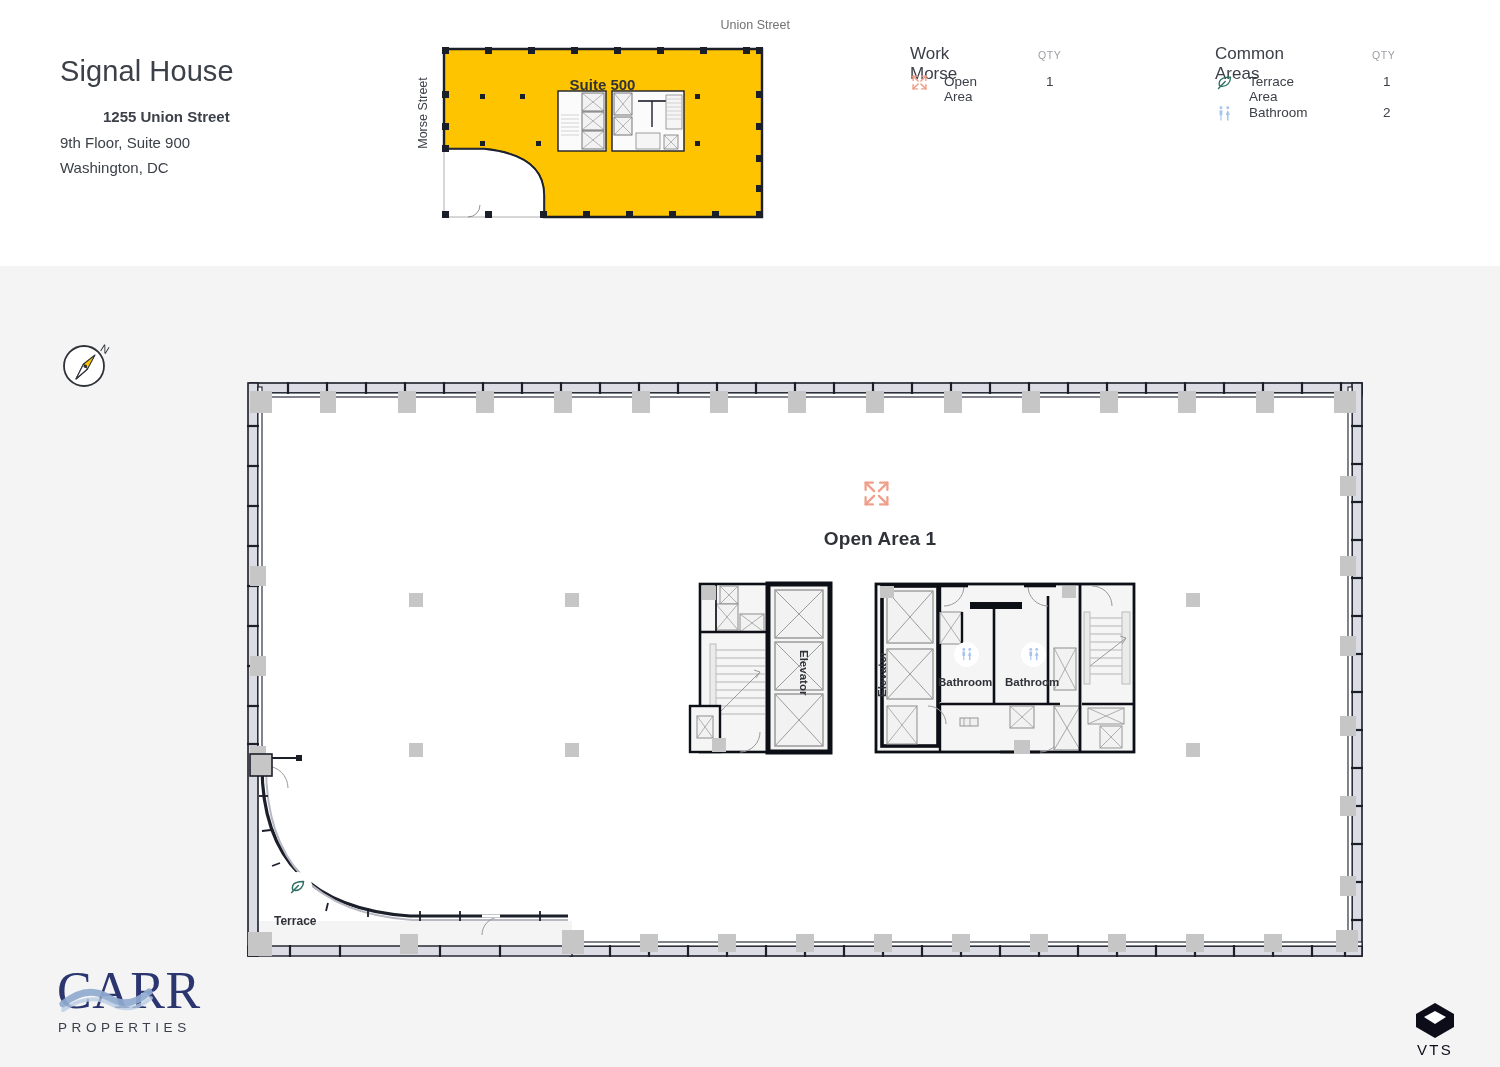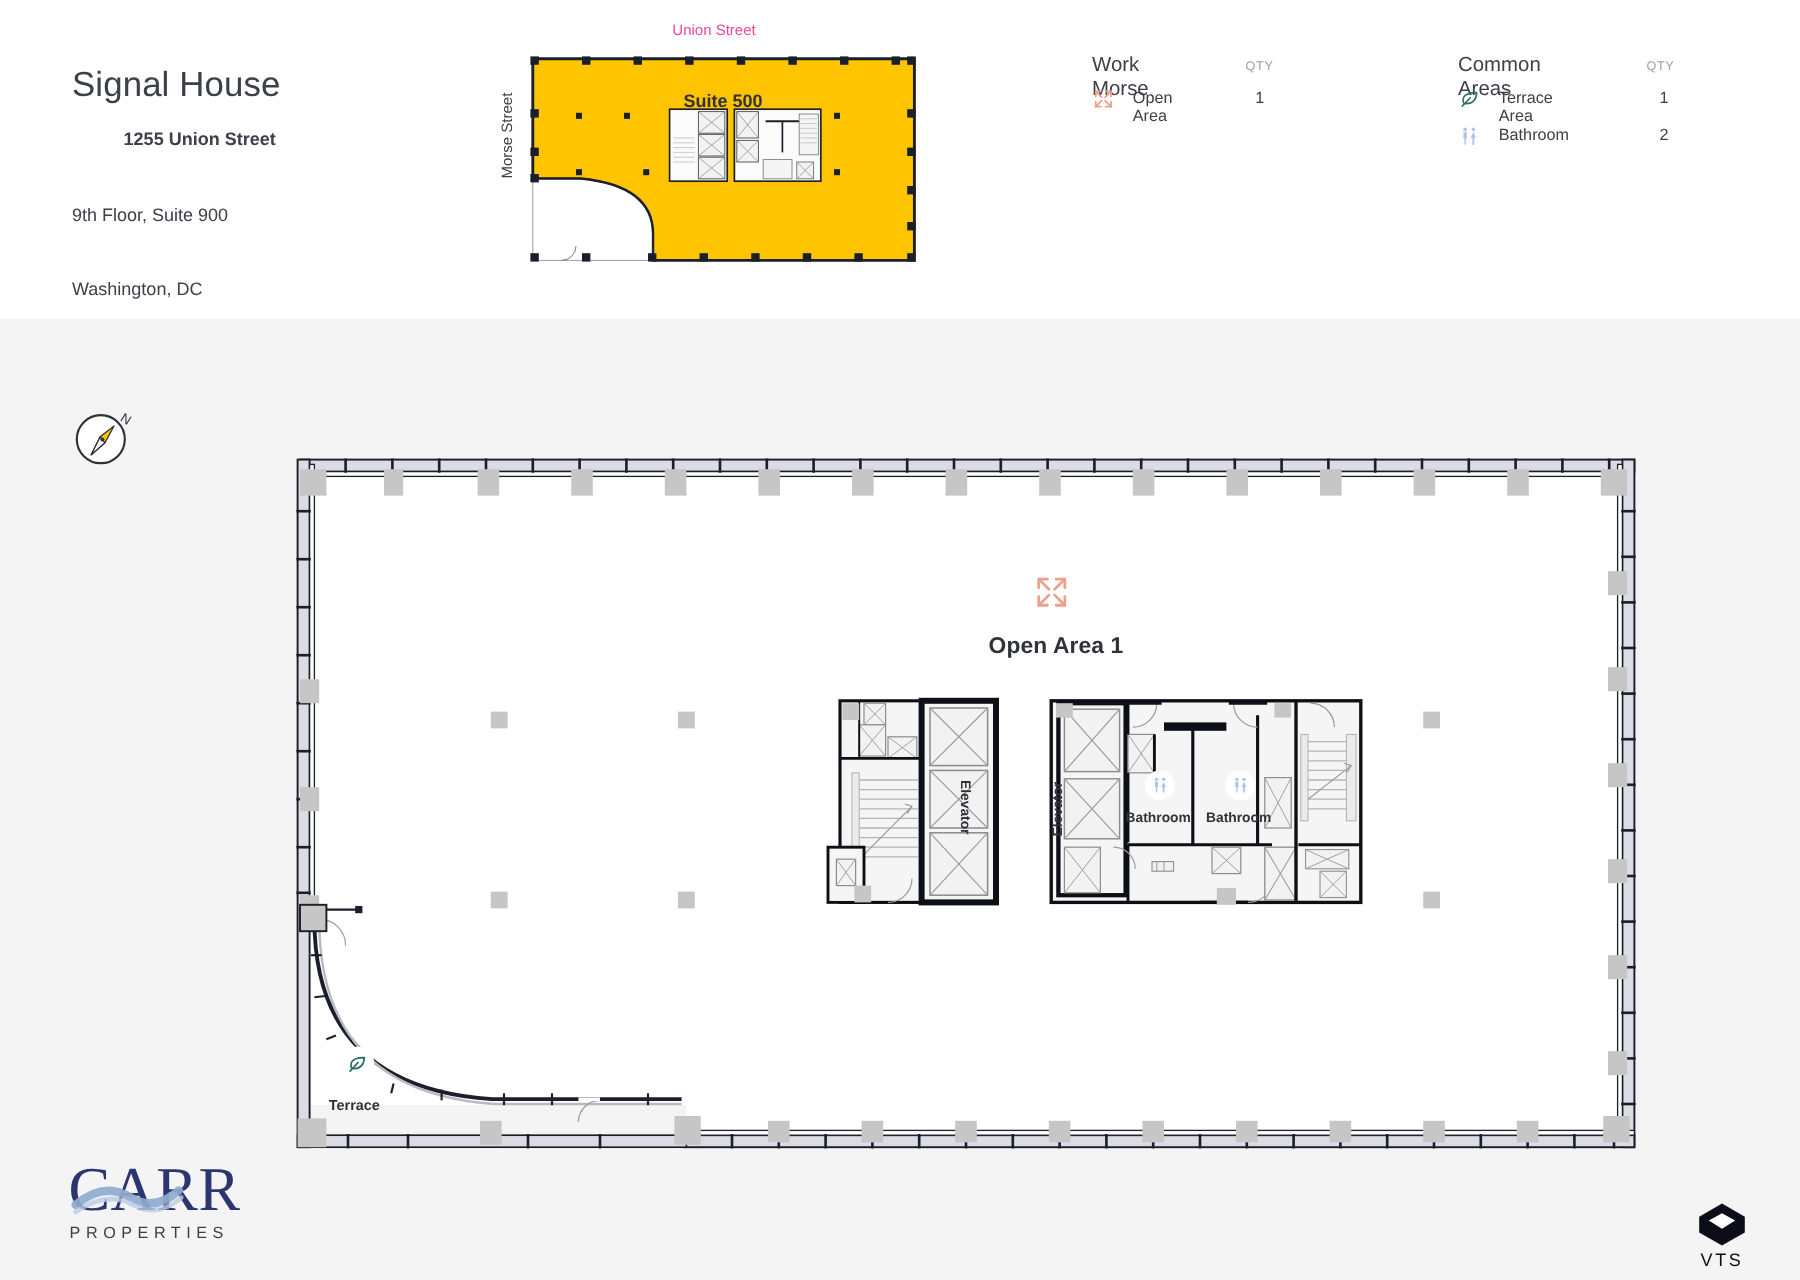--- a/index.html
+++ b/index.html
@@ -45,38 +45,37 @@
     font-weight: 700;
     color: #3c4048;
     line-height: 1.72;
     margin-left: 43px;
   }
   #address-line2, #address-line3 {
     font-size: 15px;
     font-weight: 400;
     color: #3c4048;
     line-height: 1.72;
-    margin-top: 37px;
   }
 
   
   #keyplan-wrap {
     position: absolute;
     left: 400px;
     top: 18px;
     width: 390px;
     height: 215px;
   }
   #keyplan-street-top {
     position: absolute;
     left: 0; top: 0;
     width: 390px;
-    text-align: center;
+    text-align: right;
     font-size: 12.5px;
-    color: #ec4899;
+    color: #737373;
   }
   #keyplan-street-left {
     position: absolute;
     left: -22px;
     top: 88px;
     width: 90px;
     text-align: center;
     font-size: 12.5px;
     color: #3c4048;
     transform: rotate(-90deg);

